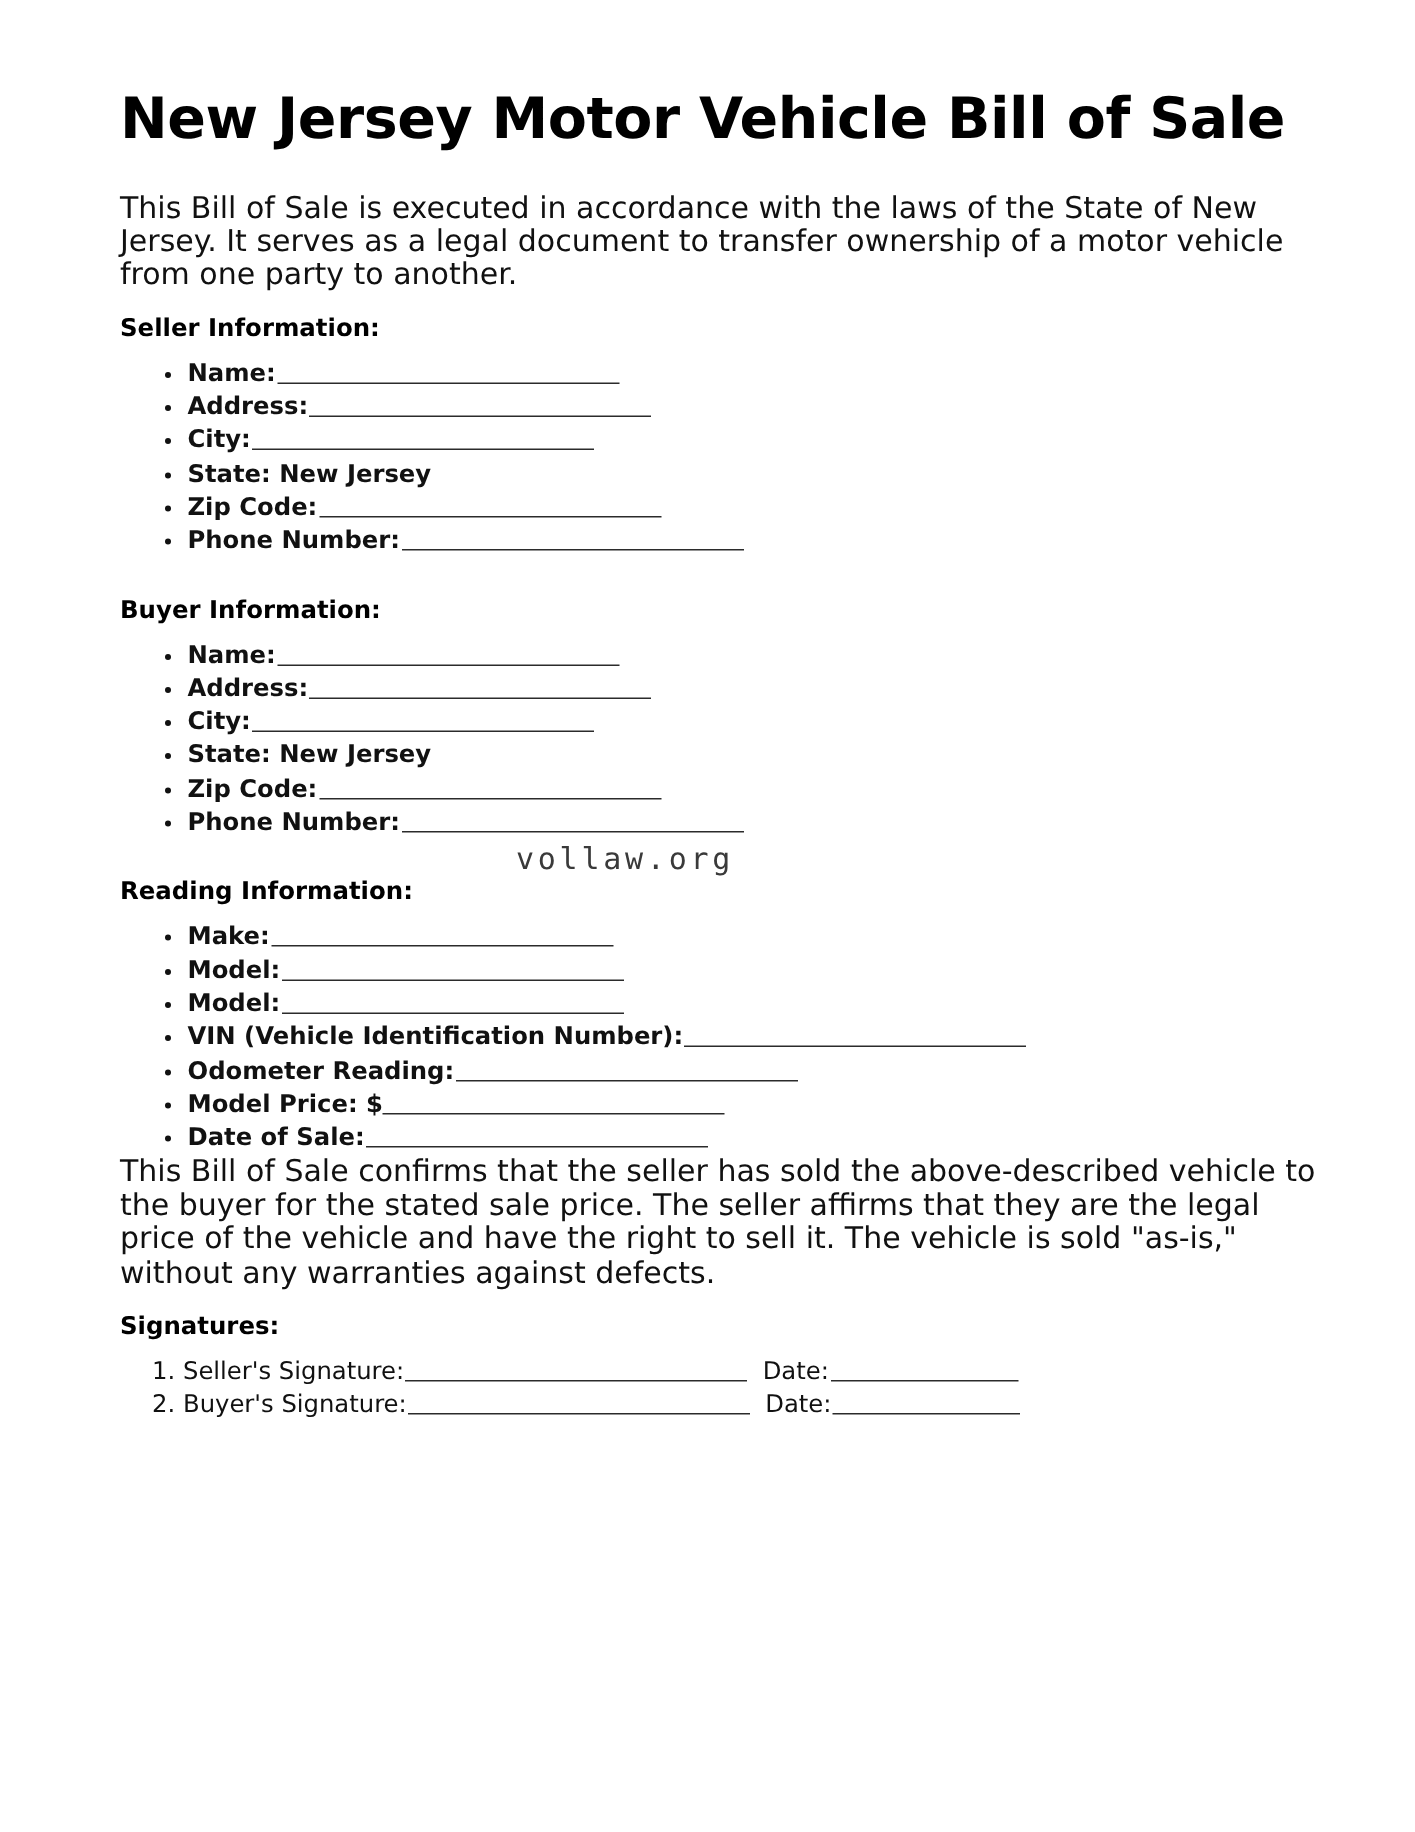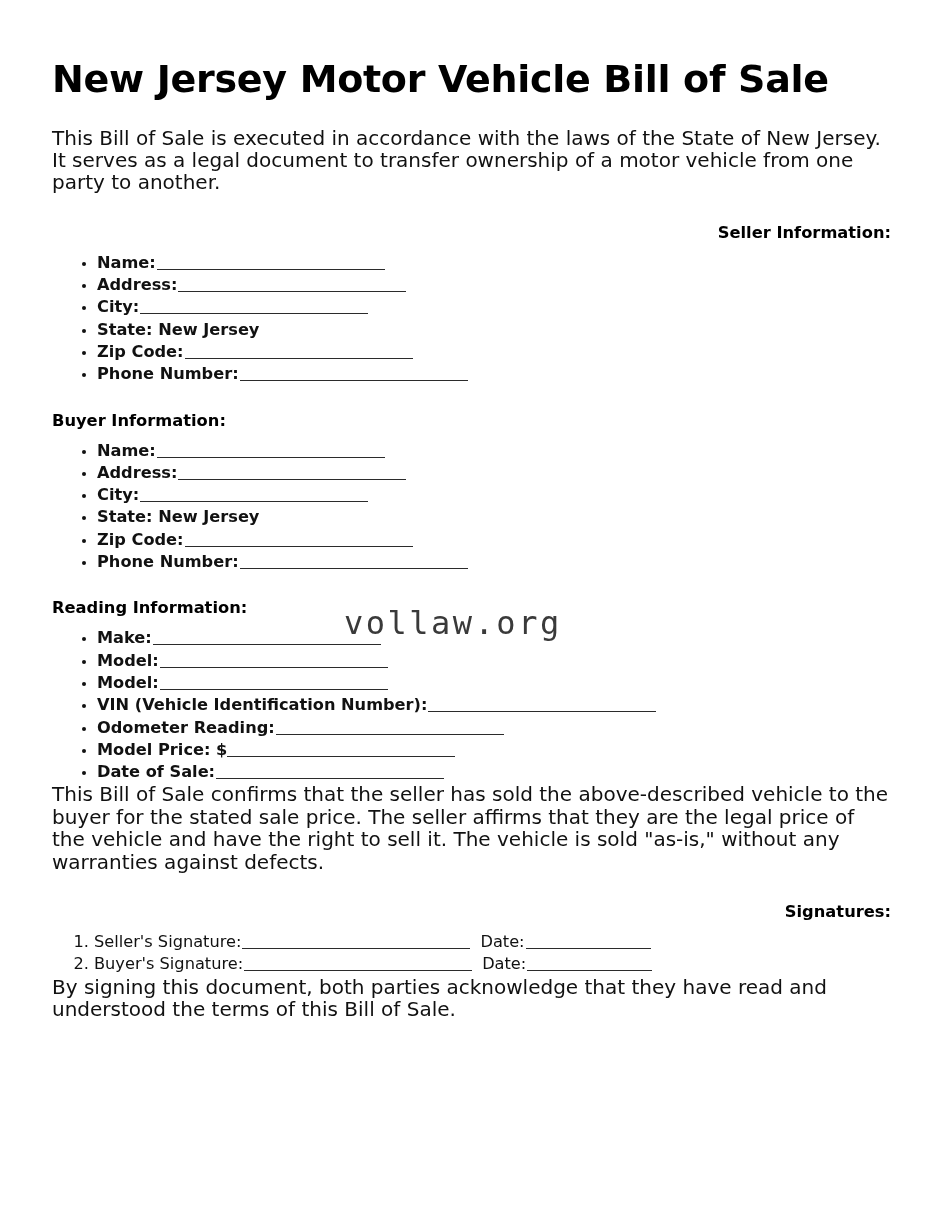--- a/index.html
+++ b/index.html
@@ -14,41 +14,40 @@
     position: relative;
     font-family: "DejaVu Sans", "Liberation Sans", sans-serif;
     color: #000000;
     overflow: hidden;
   }
   .page {
     position: relative;
     width: 943px;
     height: 1221px;
     box-sizing: border-box;
-    padding: 58px 52px 0 52px;
+    padding: 58px 52px 0 80px;
   }
   h1.doc-title {
     font-size: 38px;
     font-weight: bold;
     letter-spacing: -0.3px;
     line-height: 1.12;
     margin: 0 0 26px 0;
     color: #000;
     font-family: "DejaVu Sans", "Liberation Sans", sans-serif;
   }
   p.para {
     font-size: 20px;
     line-height: 22.4px;
     margin: 0 0 0 0;
     max-width: 840px;
     color: #111;
   }
   p.para + .section-heading {
-    margin-top: 28px;
-    text-align: right;
+    margin-top: 14px;
   }
   .section-heading {
     font-size: 16.3px;
     font-weight: bold;
     line-height: 22px;
     margin: 24px 0 8px 0;
     color: #000;
   }
   ul.fields, ol.sigs {
     margin: 0 0 0 0;
@@ -78,23 +77,23 @@
     vertical-align: -2px;
     height: 13px;
     margin-left: 1px;
   }
   .blank.pre {
     margin-left: 0;
   }
   .watermark {
     position: absolute;
     left: 344px;
-    top: 604px;
+    top: 560px;
     font-family: "DejaVu Sans Mono", "Liberation Mono", monospace;
-    font-size: 32px;
+    font-size: 20px;
     letter-spacing: 2.5px;
     color: #3a3a3a;
     white-space: nowrap;
     pointer-events: none;
   }
   .closing-para {
     margin-top: 20px;
   }
   .final-para {
     margin-top: 20px;
@@ -148,17 +147,16 @@
     </ul>
 
   <p class="para closing-para">This Bill of Sale confirms that the seller has sold the above-described vehicle to the buyer for the stated sale price. The seller affirms that they are the legal price of the vehicle and have the right to sell it. The vehicle is sold "as-is," without any warranties against defects.</p>
 
   <div class="section-heading">Signatures:</div>
   <ol class="sigs" id="signature-rows">
       <li><span>Seller's Signature:</span><span class="blank" style="width: 228px;"></span><span class="sig-gap"></span><span>Date:</span><span class="blank" style="width: 125px;"></span></li>
       <li><span>Buyer's Signature:</span><span class="blank" style="width: 228px;"></span><span class="sig-gap"></span><span>Date:</span><span class="blank" style="width: 125px;"></span></li>
     </ol>
 
-  <p class="para final-para">By signing this document, both parties acknowledge that they have read and understood the terms of this Bill of Sale.</p>
 
   <div class="watermark">vollaw.org</div>
 
 </div>
 
 </body></html>

